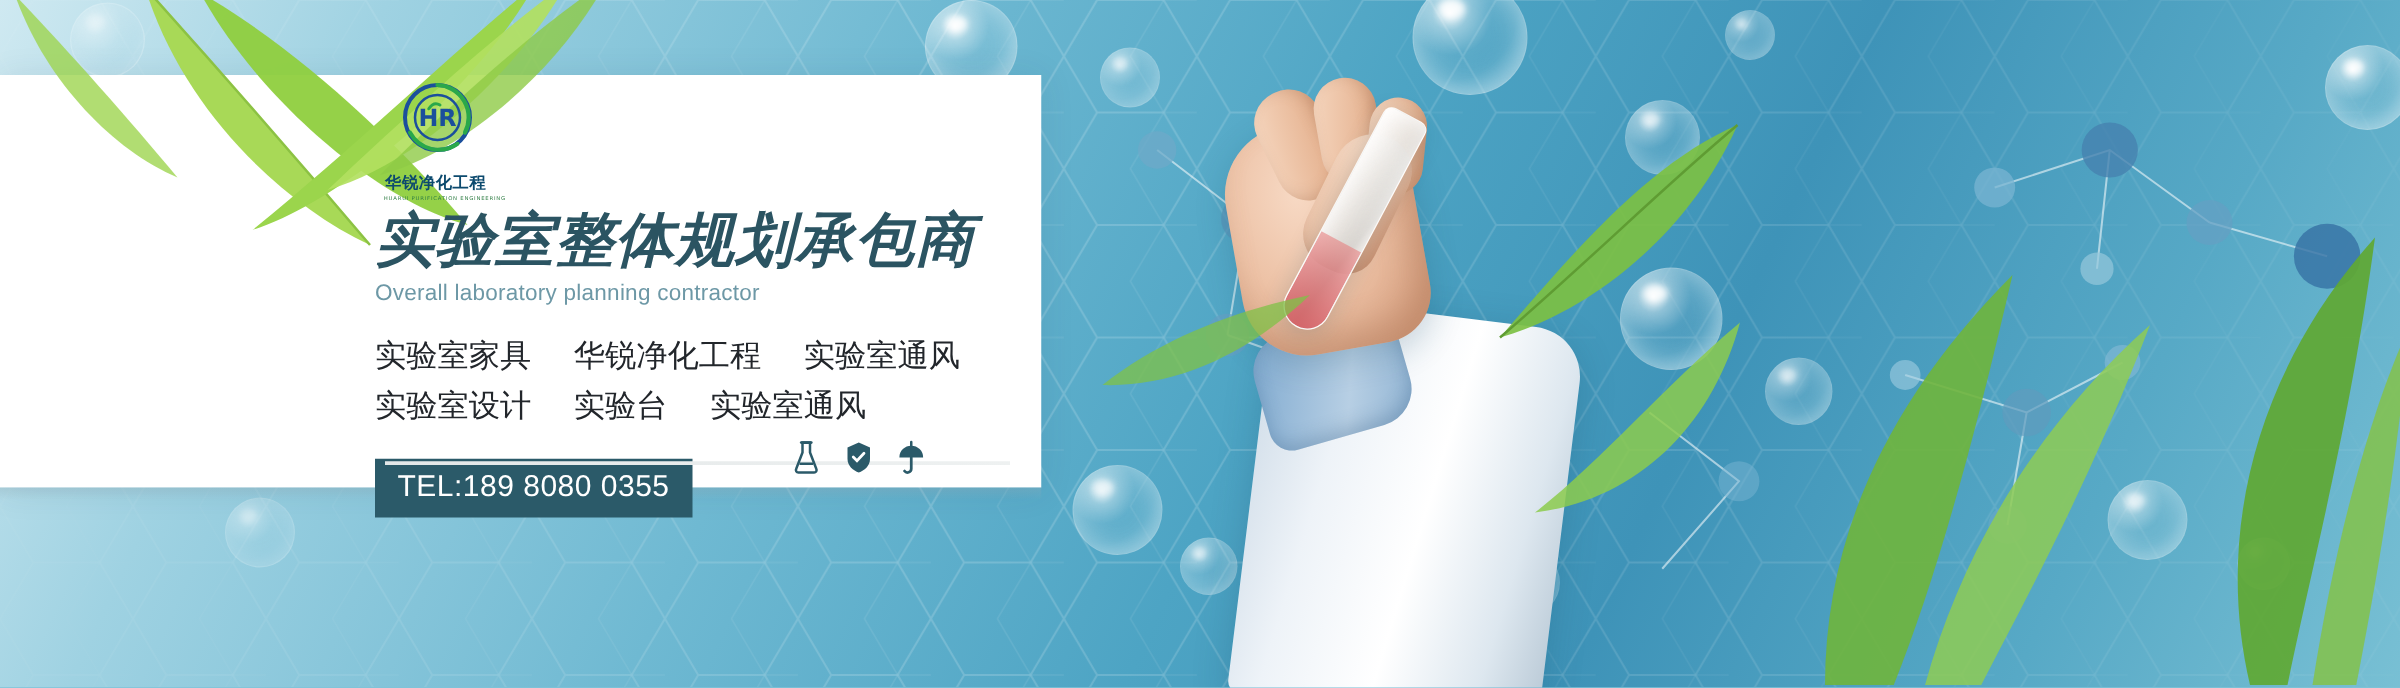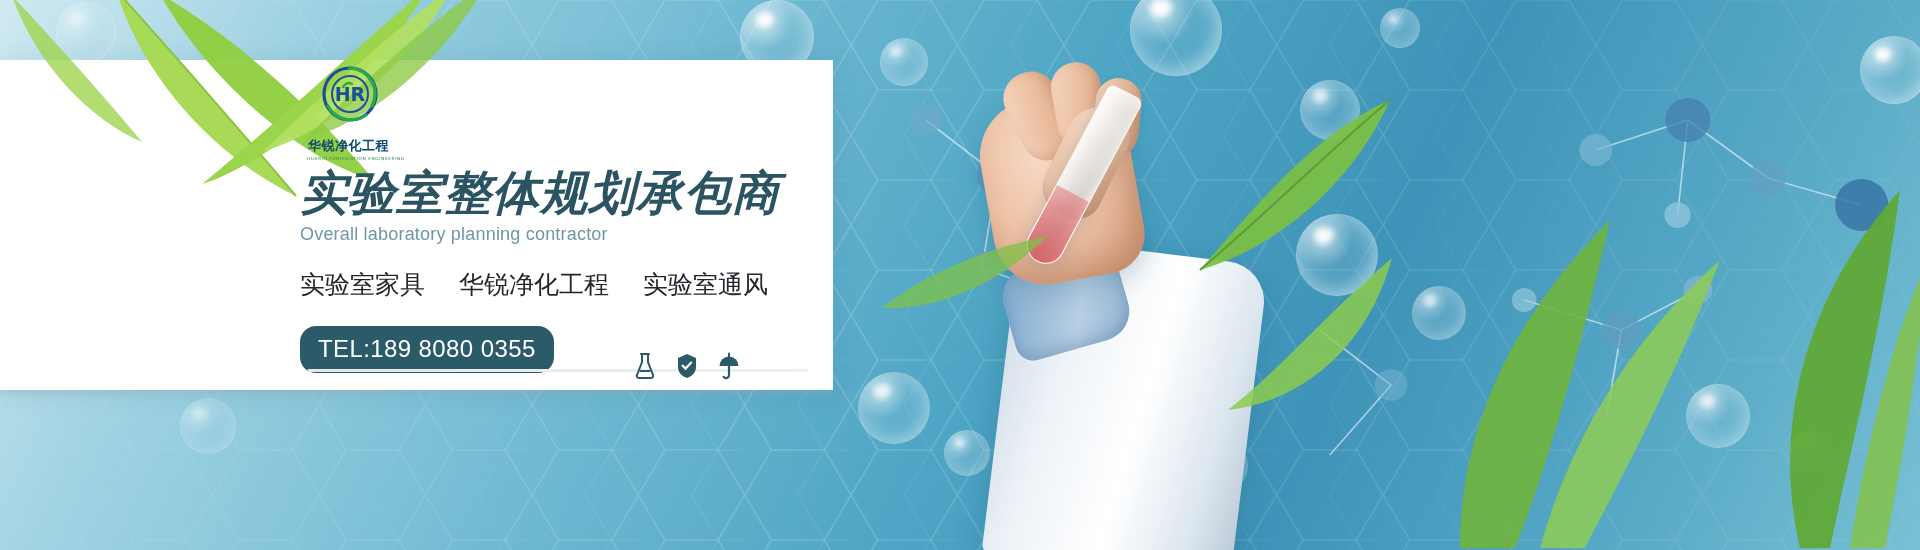--- a/index.html
+++ b/index.html
@@ -87,21 +87,20 @@
   }
   .svc-row span{margin-right:26px;}
   .svc-row span:last-child{margin-right:0;}
 
   .tel{
     display:inline-block;margin-top:21px;
     background:#2b5a69;color:#ffffff;
     padding:9px 18px 10px 18px;
     font-size:24px;letter-spacing:.4px;white-space:nowrap;
     font-family:"Liberation Sans",sans-serif;
-    border-radius:16px;
   }
 
   .footbar{
     position:absolute;left:308px;top:369px;width:500px;height:3px;
     background:linear-gradient(to right,#e3e7e8,#eef1f1);
   }
   .icon-row{
     position:absolute;left:634px;top:352px;display:flex;gap:20px;align-items:flex-end;
   }
   .mini-icon{width:22px;height:28px;display:block;}
@@ -298,20 +297,25 @@
 
     <div class="headline">实验室整体规划承包商</div>
     <div class="subhead">Overall laboratory planning contractor</div>
 
     <div class="services">
       <div class="svc-row">
         <span>实验室家具</span>
         <span>华锐净化工程</span>
         <span>实验室通风</span>
       </div>
+      <div class="svc-row">
+        <span>实验室设计</span>
+        <span>实验台</span>
+        <span>实验室通风</span>
+      </div>
     </div>
 
     <div class="tel">TEL:189 8080 0355</div>
   </div>
 
   <div class="footbar"></div>
 
   <div class="icon-row">
     <svg class="mini-icon" viewBox="0 0 22 28">
       <path d="M8 2 h6 v8 l5 13 a2 2 0 0 1 -1.8 3 H4.8 A2 2 0 0 1 3 23 L8 10 Z" fill="none" stroke="#2b5a69" stroke-width="2"></path>

